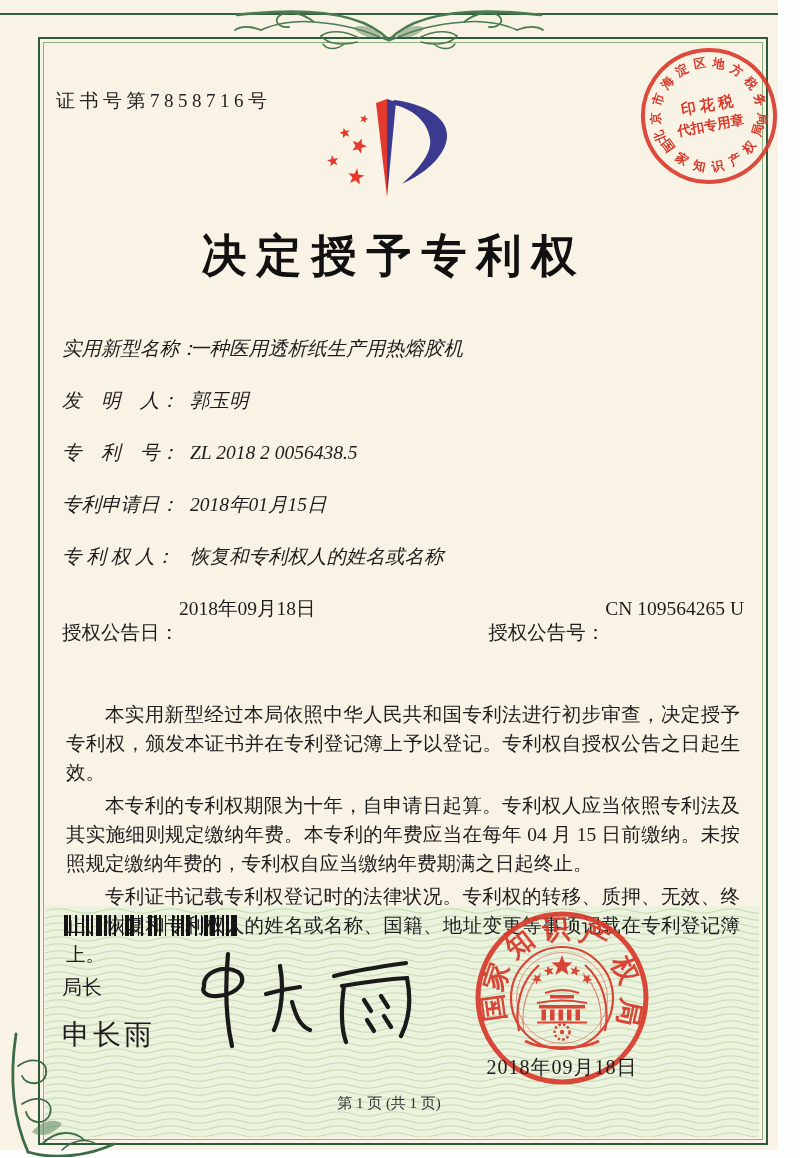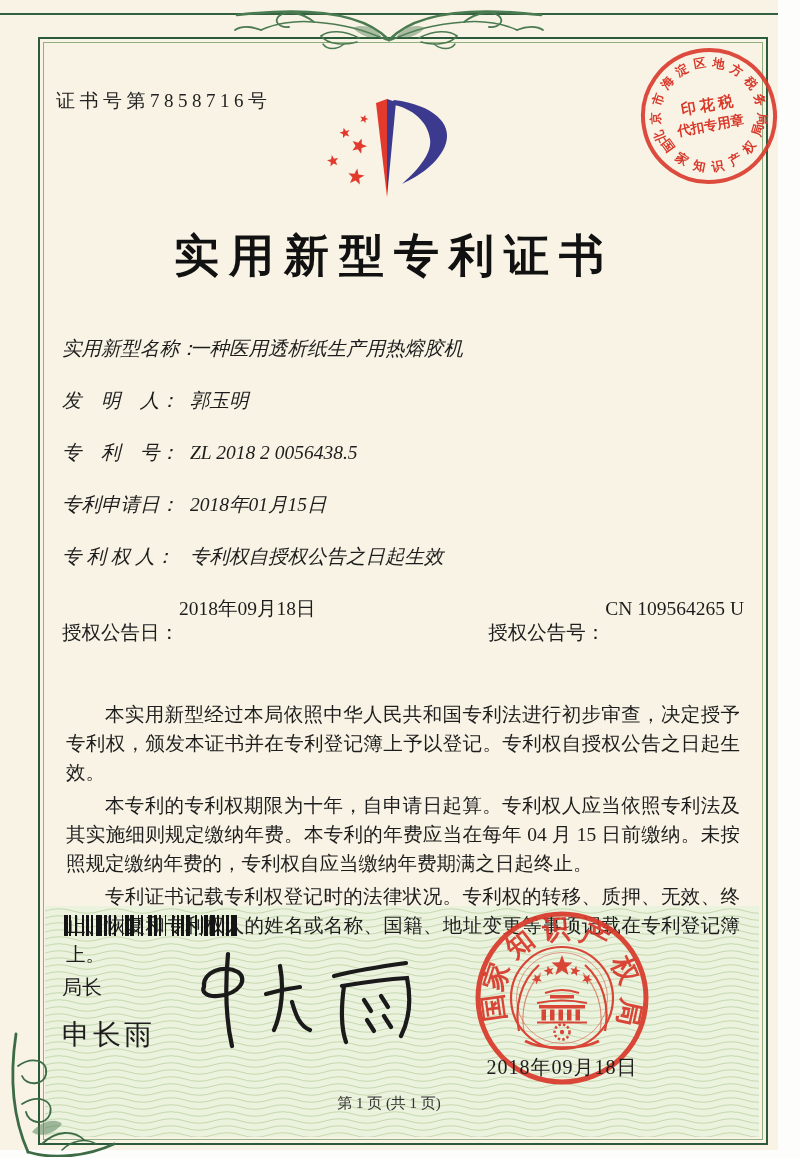--- a/index.html
+++ b/index.html
@@ -130,42 +130,42 @@
     <path d="M72,3 C112,8 130,27 124,46 C118,66 95,80 80,87 C99,70 110,55 108,42 C106,26 92,11 68,7 Z" fill="#3c3a8e"></path>
     <g id="logo-stars">
         <polygon points="43.3,17.7 43.5,20.9 46.5,21.9 43.5,23.1 43.5,26.3 41.4,23.8 38.4,24.7 40.1,22.0 38.3,19.4 41.4,20.2" fill="#e23b2e"></polygon>
         <polygon points="21.6,30.7 23.9,33.9 27.6,33.1 25.3,36.1 27.2,39.5 23.6,38.2 21.0,41.1 21.0,37.2 17.5,35.6 21.2,34.5" fill="#e23b2e"></polygon>
         <polygon points="39.7,41.5 39.8,47.1 45.0,49.3 39.6,51.1 39.2,56.7 35.8,52.2 30.4,53.5 33.6,48.9 30.7,44.1 36.1,45.8" fill="#e23b2e"></polygon>
         <polygon points="9.8,58.1 12.0,61.7 16.2,61.0 13.5,64.3 15.4,68.1 11.5,66.5 8.5,69.5 8.8,65.2 5.0,63.3 9.1,62.3" fill="#e23b2e"></polygon>
         <polygon points="35.3,71.6 36.5,77.5 42.4,78.6 37.2,81.6 37.9,87.5 33.5,83.5 28.0,86.1 30.5,80.6 26.4,76.2 32.4,76.8" fill="#e23b2e"></polygon>
       </g>
   </svg>
 
-  <div class="title">实用新型专利证书</div>
+  <div class="title">决定授予专利权</div>
 
   <div class="fields">
     <div class="f-row">
       <span class="f-label">实用新型名称：</span>
       <span class="f-value">一种医用透析纸生产用热熔胶机</span>
     </div>
     <div class="f-row">
       <span class="f-label">发　明　人：</span>
       <span class="f-value">郭玉明</span>
     </div>
     <div class="f-row">
       <span class="f-label">专　利　号：</span>
       <span class="f-value">ZL 2018 2 0056438.5</span>
     </div>
     <div class="f-row">
       <span class="f-label">专利申请日：</span>
       <span class="f-value">2018年01月15日</span>
     </div>
     <div class="f-row">
       <span class="f-label">专 利 权 人：</span>
-      <span class="f-value">专利权自授权公告之日起生效</span>
+      <span class="f-value">恢复和专利权人的姓名或名称</span>
     </div>
     <div class="grant-row">
       <span class="pair">
         <span class="f-label">授权公告日：</span>
         <span>2018年09月18日</span>
       </span>
       <span class="pair">
         <span class="f-label">授权公告号：</span>
         <span>CN 109564265 U</span>
       </span>

